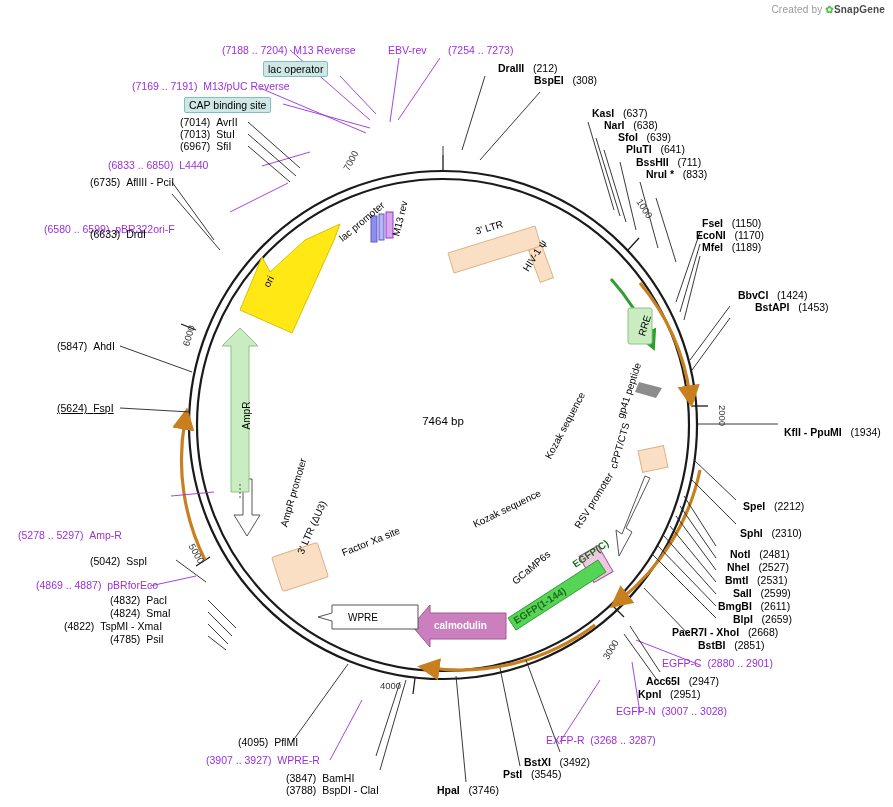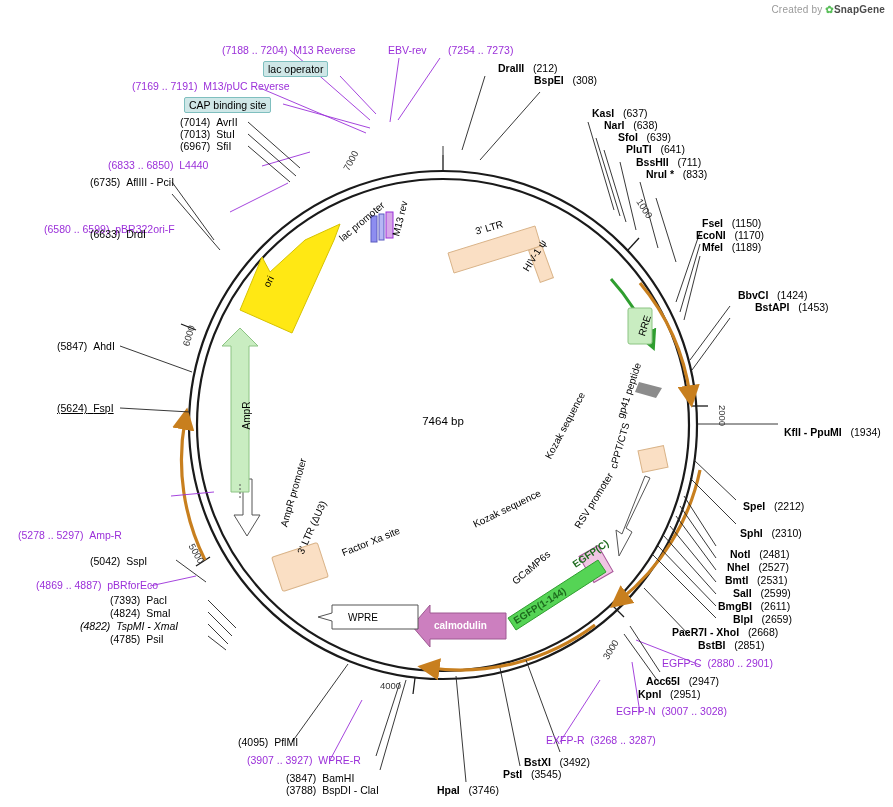--- a/index.html
+++ b/index.html
@@ -295,21 +295,21 @@
     &nbsp;<span>pBR322ori-F</span>
   </div>
   <div class="lbl purple" style="left:18px; top:489px;margin-top:40px;">
     <span>(5278 .. 5297)</span>
     &nbsp;<span>Amp-R</span>
   </div>
   <div class="lbl purple" style="left:36px; top:579px;">
     <span>(4869 .. 4887)</span>
     &nbsp;<span>pBRforEco</span>
   </div>
-  <div class="lbl purple" style="left:206px; top:754px;margin-left:41px;">
+  <div class="lbl purple" style="left:206px; top:754px;">
     <span>(3907 .. 3927)</span>
     &nbsp;<span>WPRE-R</span>
   </div>
   <div class="lbl purple" style="left:546px; top:734px;">
     <span>EXFP-R</span>
     &nbsp;<span>(3268 .. 3287)</span>
   </div>
   <div class="lbl purple" style="left:616px; top:705px;">
     <span>EGFP-N</span>
     &nbsp;<span>(3007 .. 3028)</span>
@@ -450,28 +450,28 @@
   <div class="lbl" style="left:286px; top:784px;">
     <span class="num">(3788)</span>
     &nbsp;<span class="bold">BspDI  -  ClaI</span>
   </div>
   <div class="lbl" style="left:238px; top:736px;">
     <span class="num">(4095)</span>
     &nbsp;<span class="bold">PflMI</span>
   </div>
 
   <div class="lbl" style="left:110px; top:594px;">
-    <span class="num">(7393)</span>
+    <span class="num">(4832)</span>
     &nbsp;<span class="bold">PacI</span>
   </div>
   <div class="lbl" style="left:110px; top:607px;">
     <span class="num">(4824)</span>
     &nbsp;<span class="bold">SmaI</span>
   </div>
-  <div class="lbl" style="left:80px; top:620px;font-style:italic;">
+  <div class="lbl" style="left:64px; top:620px;">
     <span class="num">(4822)</span>
     &nbsp;<span class="bold">TspMI  -  XmaI</span>
   </div>
   <div class="lbl" style="left:110px; top:633px;">
     <span class="num">(4785)</span>
     &nbsp;<span class="bold">PsiI</span>
   </div>
 
   <div class="lbl" style="left:90px; top:555px;">
     <span class="num">(5042)</span>

